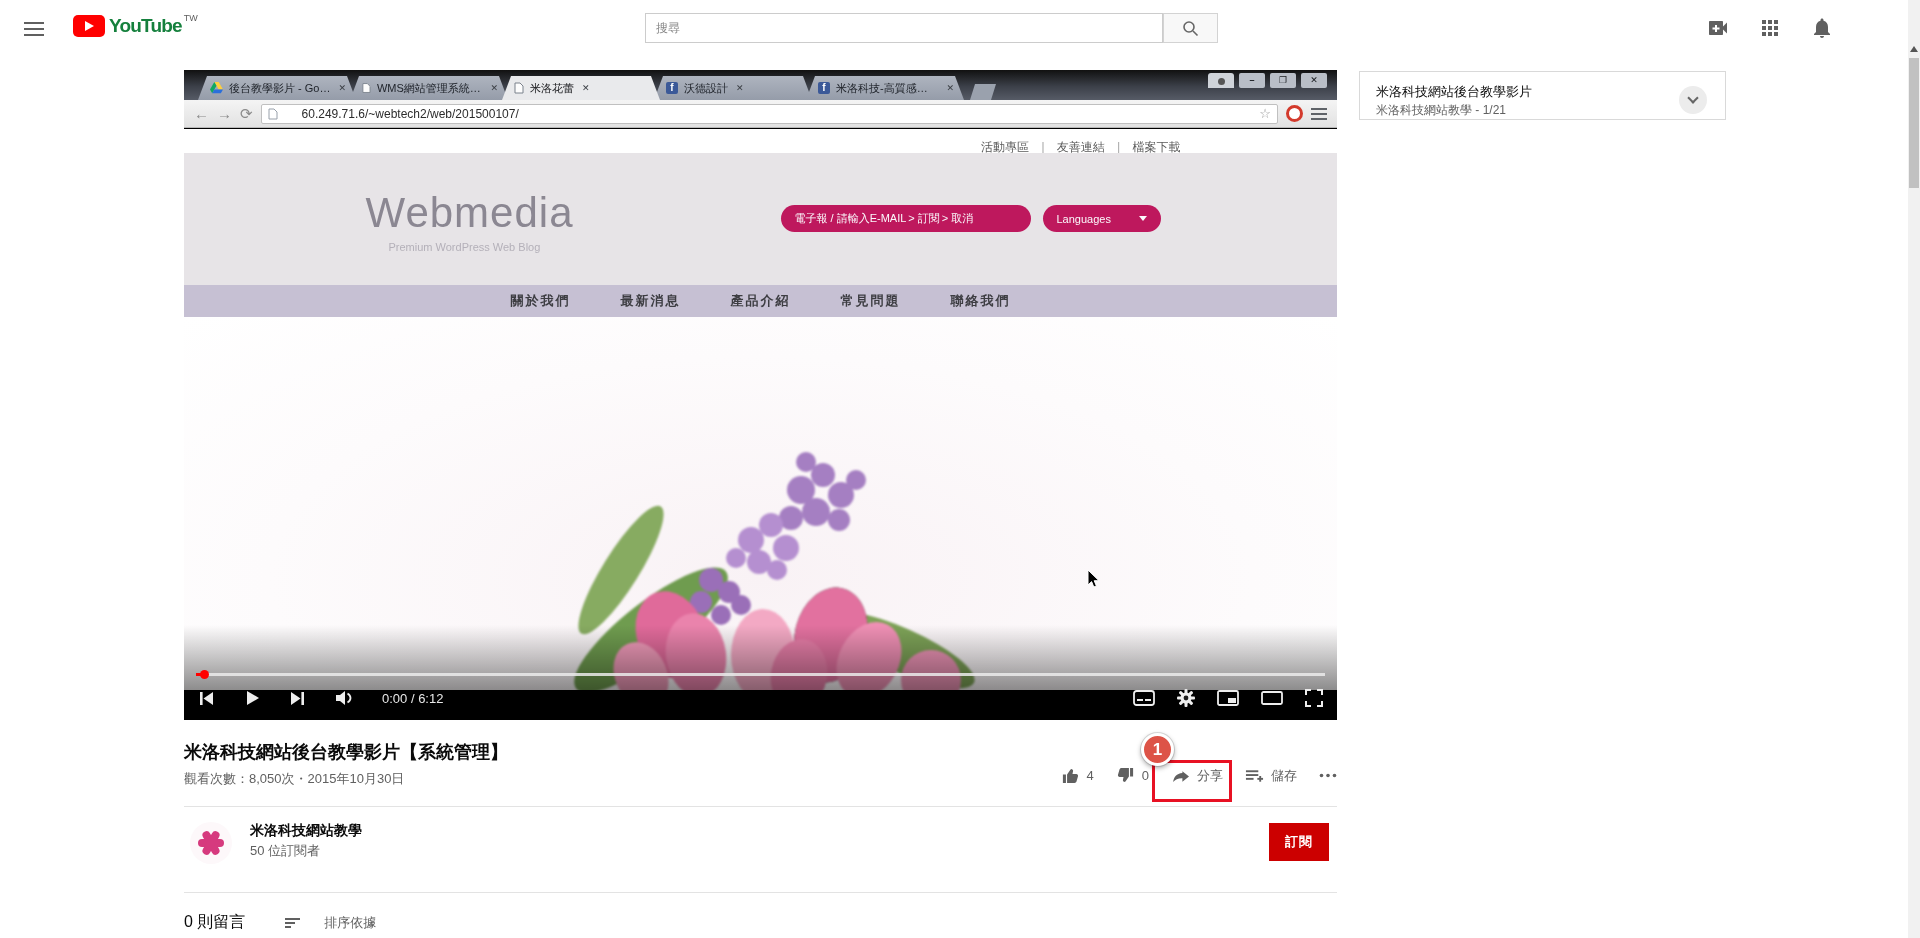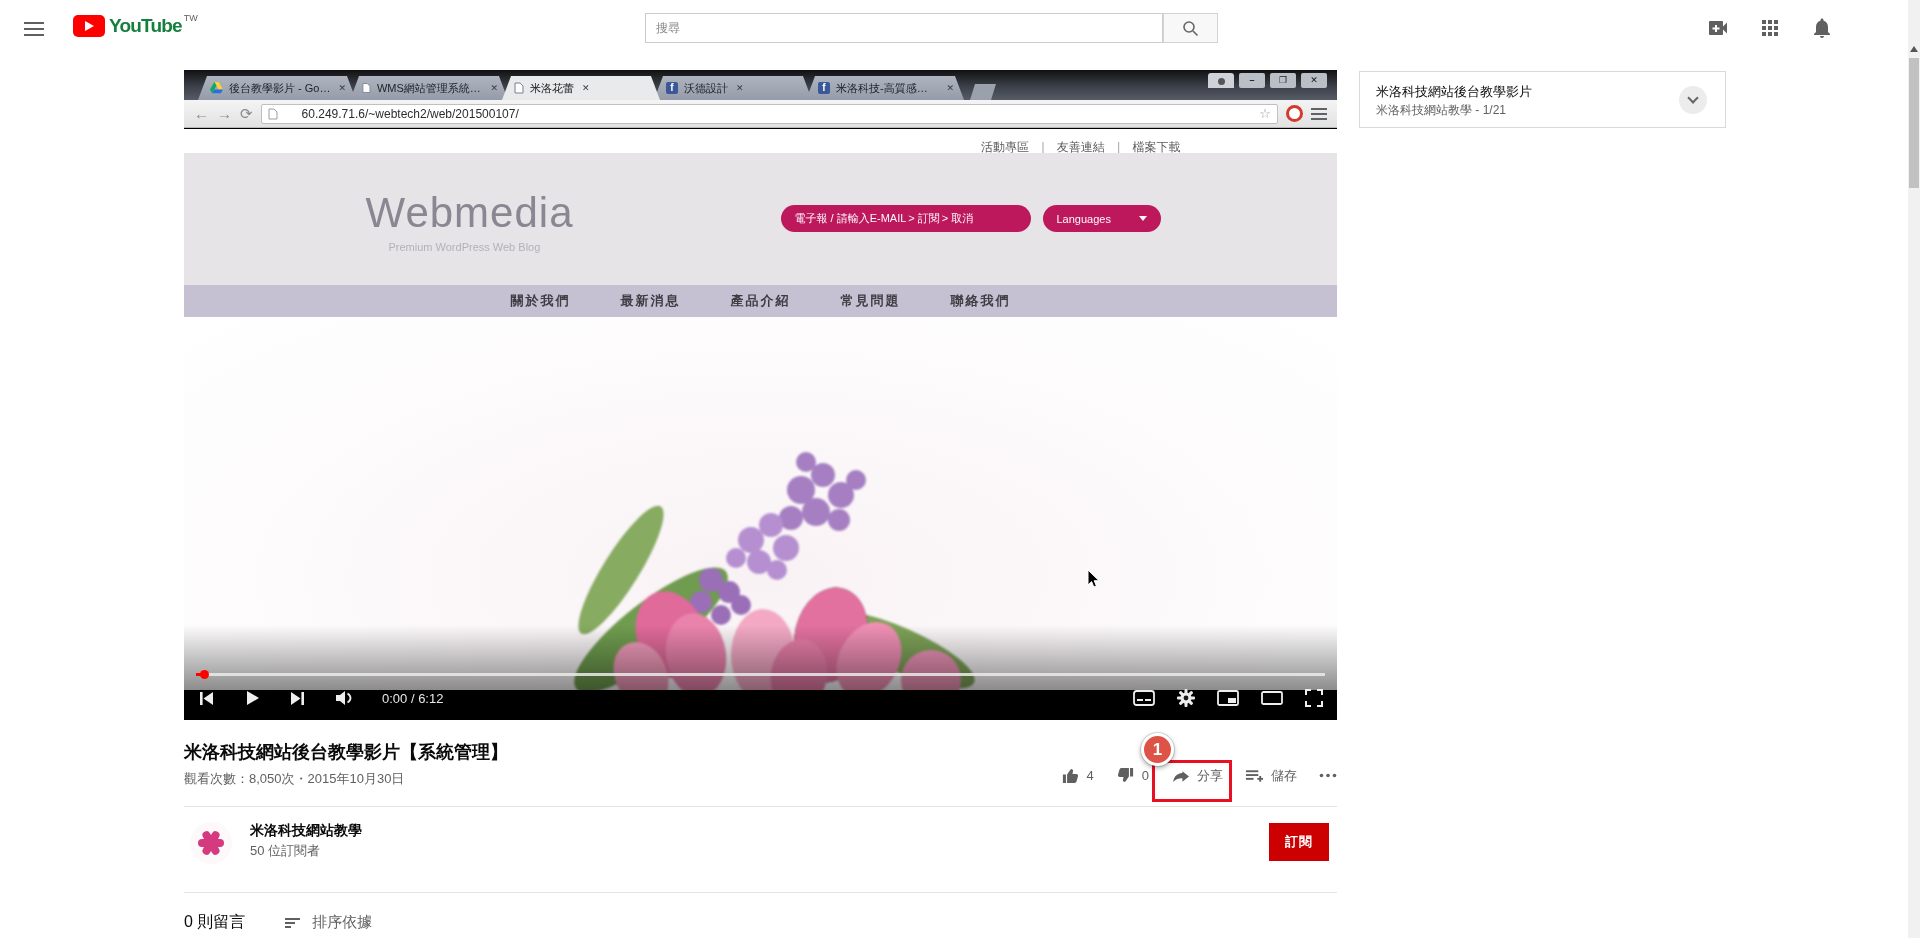--- a/index.html
+++ b/index.html
@@ -118,24 +118,24 @@
   .channel-row { position:absolute; left:184px; top:818px; width:1153px; height:56px; }
   .ch-avatar { position:absolute; left:6px; top:4px; width:42px; height:42px; border-radius:50%;
     background:#fdf8fa; overflow:hidden; cursor:pointer; }
   .spoke { position:absolute; left:8px; top:17px; width:26px; height:8px; border-radius:4px; background:#d63a7e; }
   .ch-name { position:absolute; left:66px; top:4px; font-size:14px; font-weight:bold; color:#0a0a0a; cursor:pointer; }
   .ch-subs { position:absolute; left:66px; top:24px; font-size:13px; color:#606060;text-align:center; }
   .sub-btn { position:absolute; right:8px; top:5px; background:#c00; color:#fff; font-size:13px; font-weight:bold;
     padding:10px 16px; border:none; cursor:pointer; letter-spacing:1px; }
   .comments-row { position:absolute; left:184px; top:912px; display:flex; align-items:center; gap:40px; }
   .c-count { font-size:16px; color:#0a0a0a; }
-  .c-sort { display:flex; align-items:center; gap:10px; font-size:15px; color:#606060; cursor:pointer; }
-
-  
-  .pl-card { position:absolute; left:1359px; top:71px; width:367px; height:57px; border:1px solid #d9d9d9;
+  .c-sort { display:flex; align-items:center; gap:22px; font-size:13px; color:#606060; cursor:pointer; }
+
+  
+  .pl-card { position:absolute; left:1359px; top:71px; width:367px; height:49px; border:1px solid #d9d9d9;
     background:#fff; }
   .pl-title { position:absolute; left:16px; top:11px; font-size:13px; color:#0a0a0a; }
   .pl-meta { position:absolute; left:16px; top:30px; font-size:12px; color:#606060; }
   .pl-chevron { position:absolute; right:18px; top:14px; width:28px; height:28px; border-radius:50%;
     background:#ececec; display:flex; align-items:center; justify-content:center; cursor:pointer; }
   .pl-chevron i { width:8px; height:8px; border-right:2px solid #666; border-bottom:2px solid #666;
     transform:rotate(45deg); position:relative; top:-2px; }
 </style>
 </head>
 <body>

